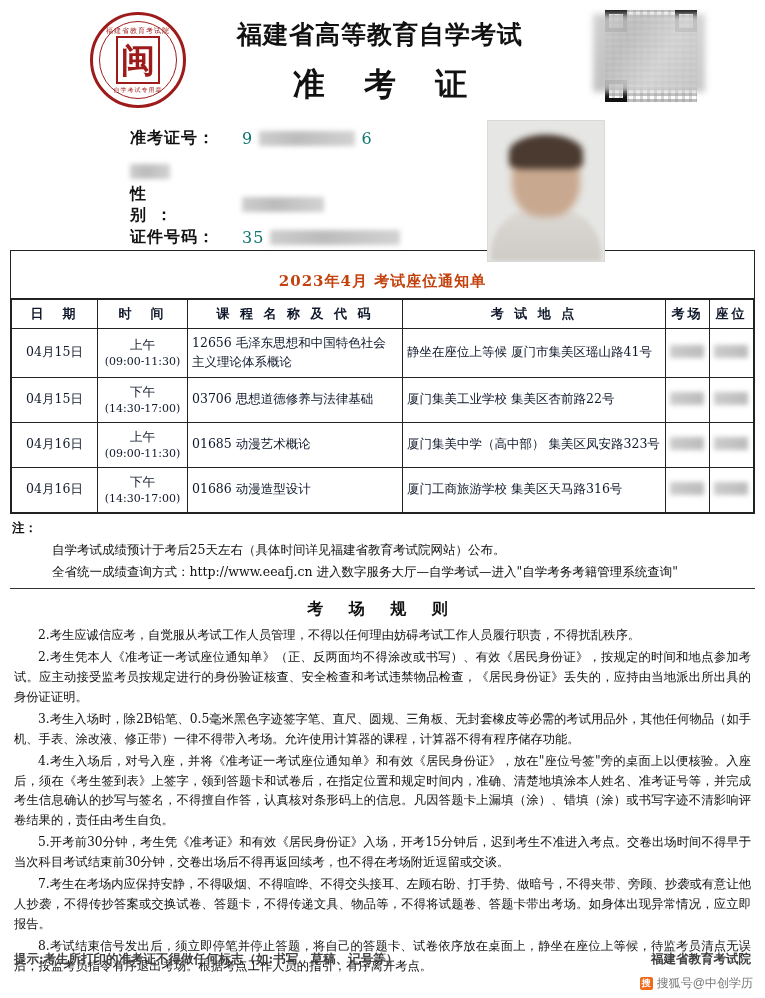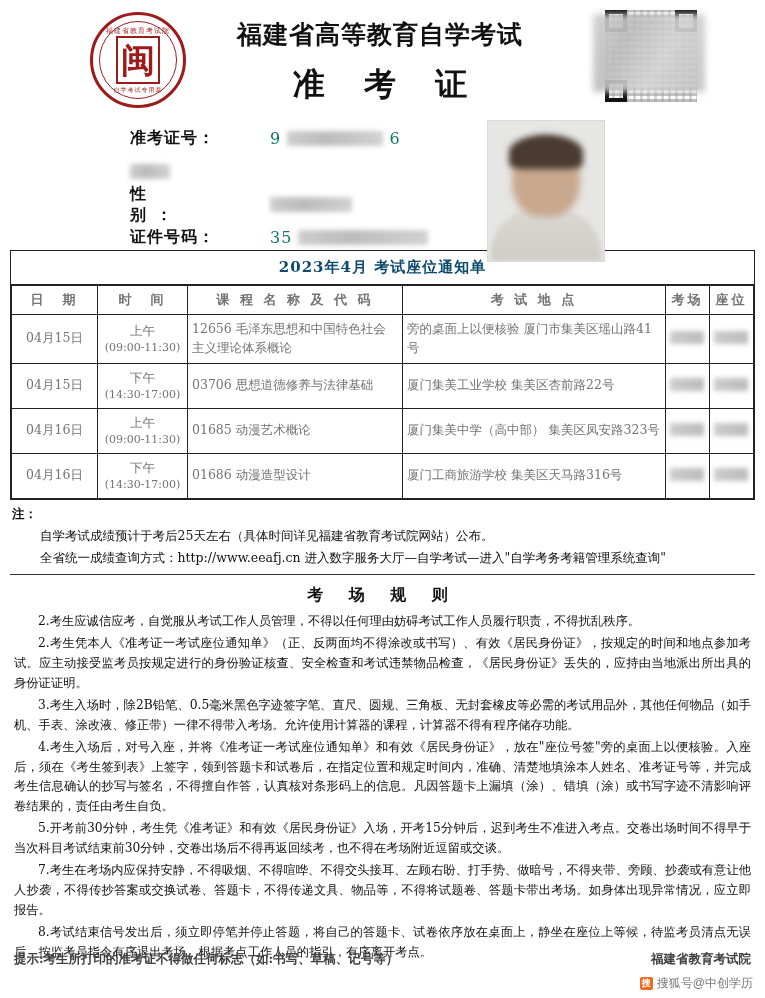--- a/index.html
+++ b/index.html
@@ -119,21 +119,20 @@
   .info {
     position: relative;
     padding: 4px 0 10px 130px;
     height: 132px;
   }
   .info-row {
     display: flex;
     align-items: center;
     height: 33px;
     font-family: "DejaVu Serif", "Liberation Serif", serif;
-    gap: 28px;
   }
   .info-label {
     width: 112px;
     font-size: 16px;
     font-weight: bold;
     color: #111;
     letter-spacing: 1px;
   }
   .info-label.sp3 { letter-spacing: 10px; }
   .info-value {
@@ -195,27 +194,28 @@
     width: 100%;
     border-collapse: collapse;
     font-family: "DejaVu Serif", "Liberation Serif", serif;
   }
   table.seat caption {
     caption-side: top;
     font-size: 15px;
     font-weight: bold;
     letter-spacing: 1px;
     padding: 7px 0 7px 0;
-    color: #0c4a6e;
+    color: #c2410c;
     border-bottom: 1px solid #222;
+    margin-top: 14px;
   }
   table.seat th, table.seat td {
     border: 1px solid #222;
     font-size: 12.5px;
-    color: #737373;
+    color: #0f172a;
     padding: 5px 4px;
     vertical-align: middle;
   }
   table.seat th {
     font-weight: bold;
     letter-spacing: 3px;
     text-align: center;
     font-size: 13px;
     padding: 5px 2px;
   }
@@ -233,21 +233,21 @@
     filter: blur(2.5px);
   }
   
   .notes {
     margin: 6px 12px 4px 12px;
     font-family: "DejaVu Serif", "Liberation Serif", serif;
     font-size: 12.5px;
     color: #111;
   }
   .notes .n-head { font-weight: bold; }
-  .notes p { margin: 4px 0 4px 28px; line-height: 1.5; }
+  .notes p { margin: 4px 0 4px 40px; line-height: 1.5; }
   .divider {
     border-top: 1px solid #333;
     margin: 6px 10px;
   }
   
   .rules-title {
     text-align: center;
     font-family: "DejaVu Serif", "Liberation Serif", serif;
     font-size: 16px;
     font-weight: bold;
@@ -375,21 +375,21 @@
         </tr>
       </thead>
       <tbody>
         <tr>
           <td class="c-date">04月15日</td>
           <td class="c-time">
             <div>上午</div>
             <div class="t-sub">(09:00-11:30)</div>
           </td>
           <td class="c-course">12656 毛泽东思想和中国特色社会主义理论体系概论</td>
-          <td class="c-place">旁的桌面上以便核验 厦门市集美区瑶山路41号</td>
+          <td class="c-place">静坐在座位上等候 厦门市集美区瑶山路41号</td>
           <td class="c-room"><span class="cell-blur"></span></td>
           <td class="c-seat"><span class="cell-blur"></span></td>
         </tr>
         <tr>
           <td class="c-date">04月15日</td>
           <td class="c-time">
             <div>下午</div>
             <div class="t-sub">(14:30-17:00)</div>
           </td>
           <td class="c-course">03706 思想道德修养与法律基础</td>

